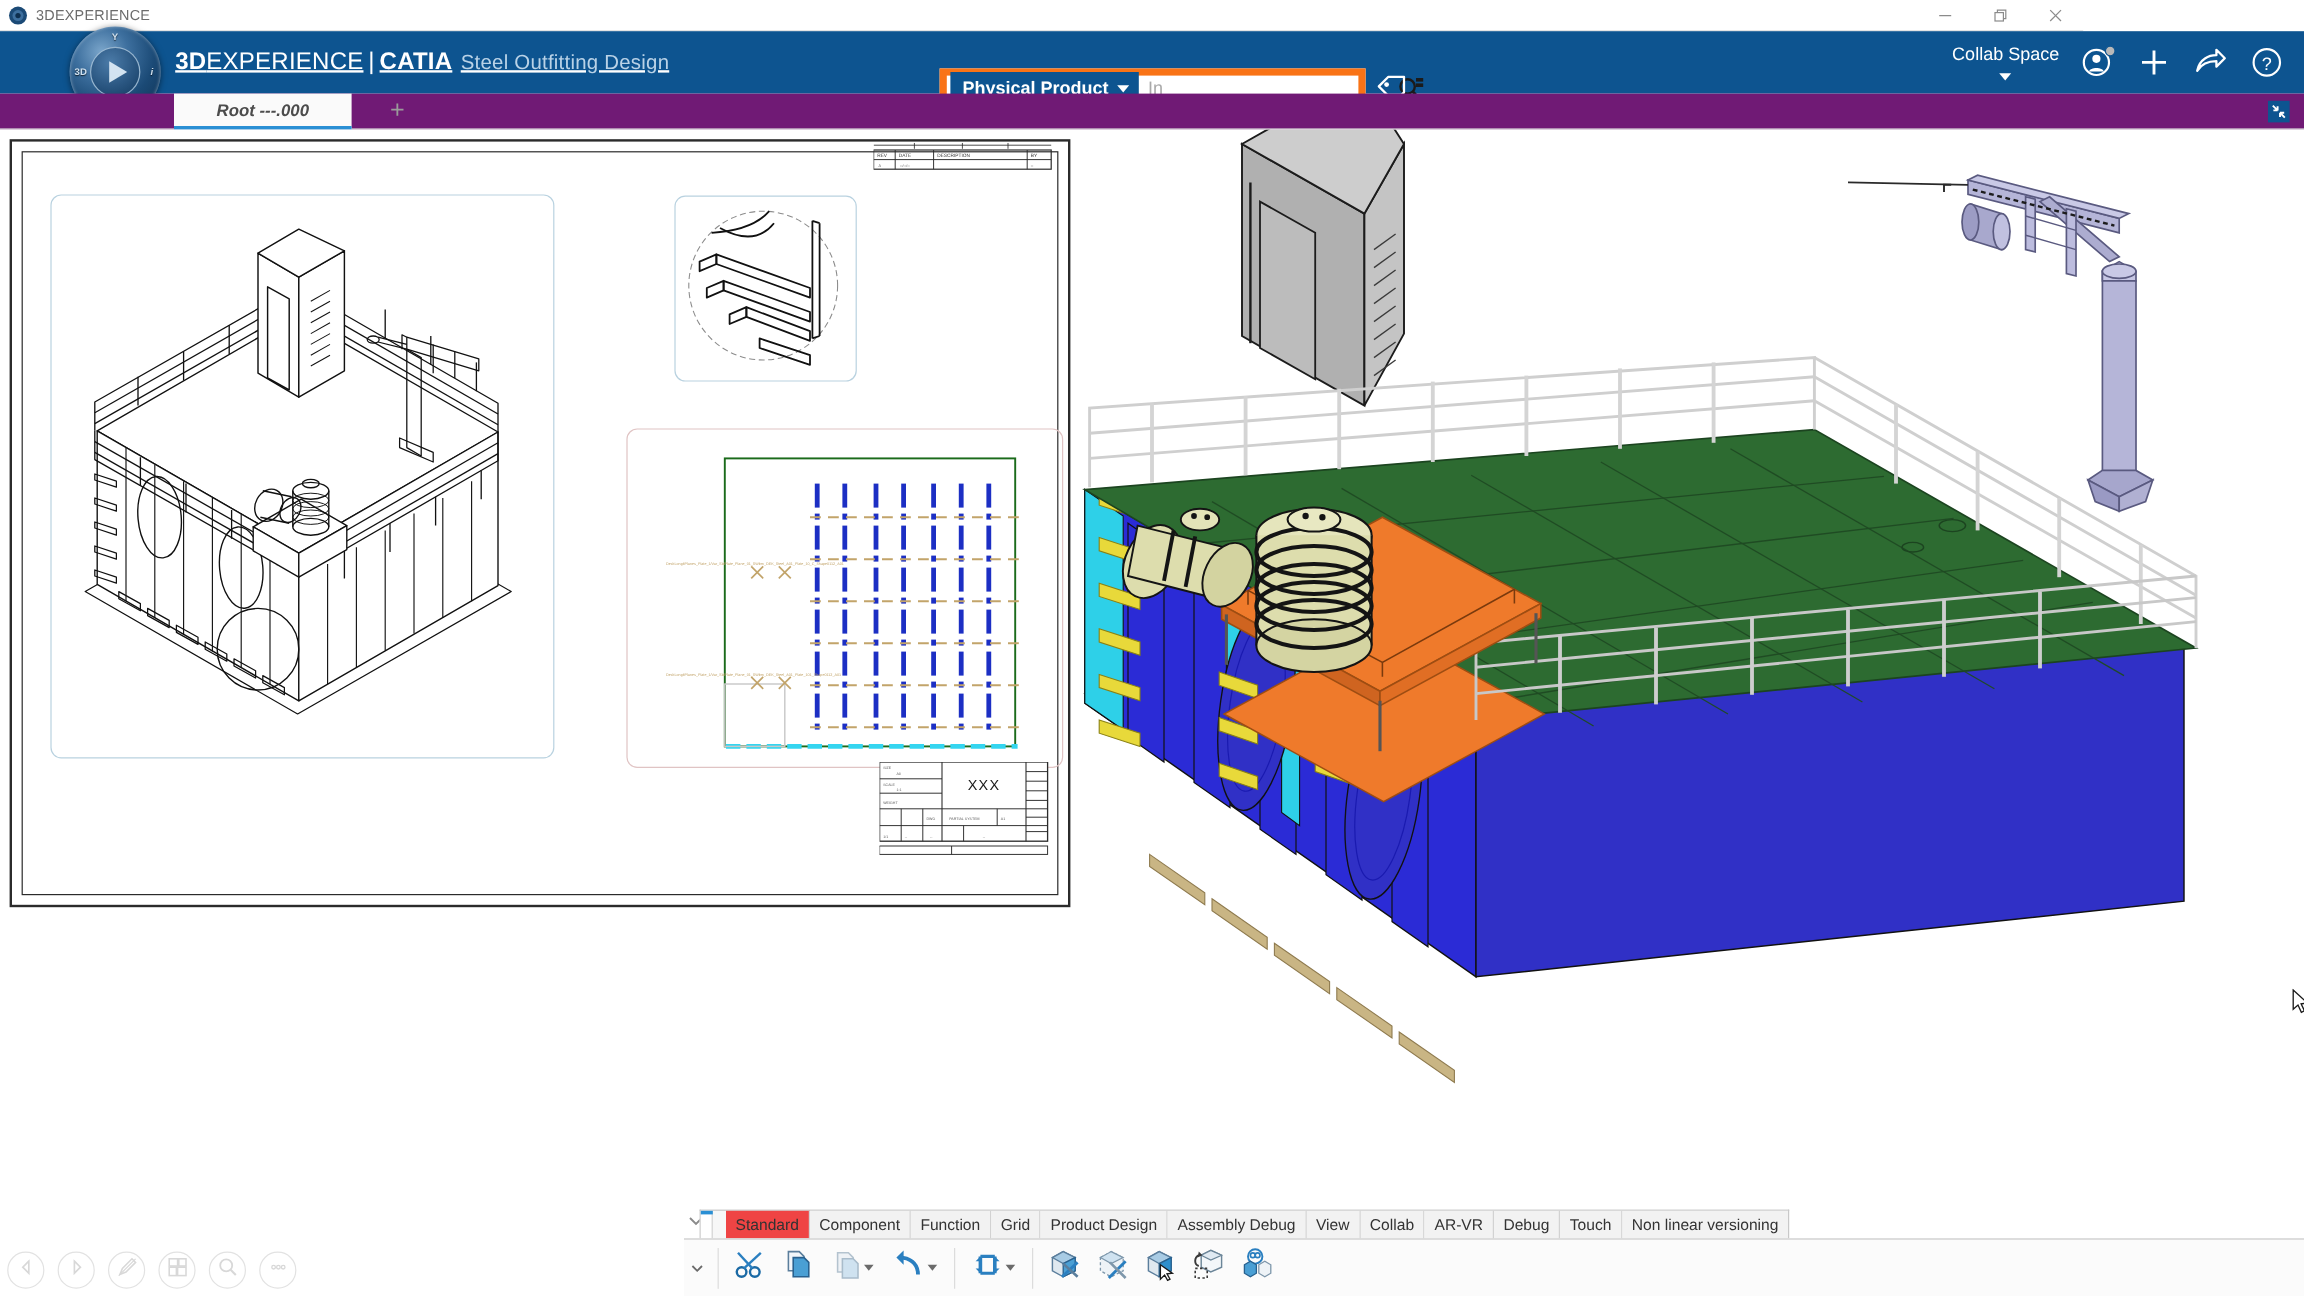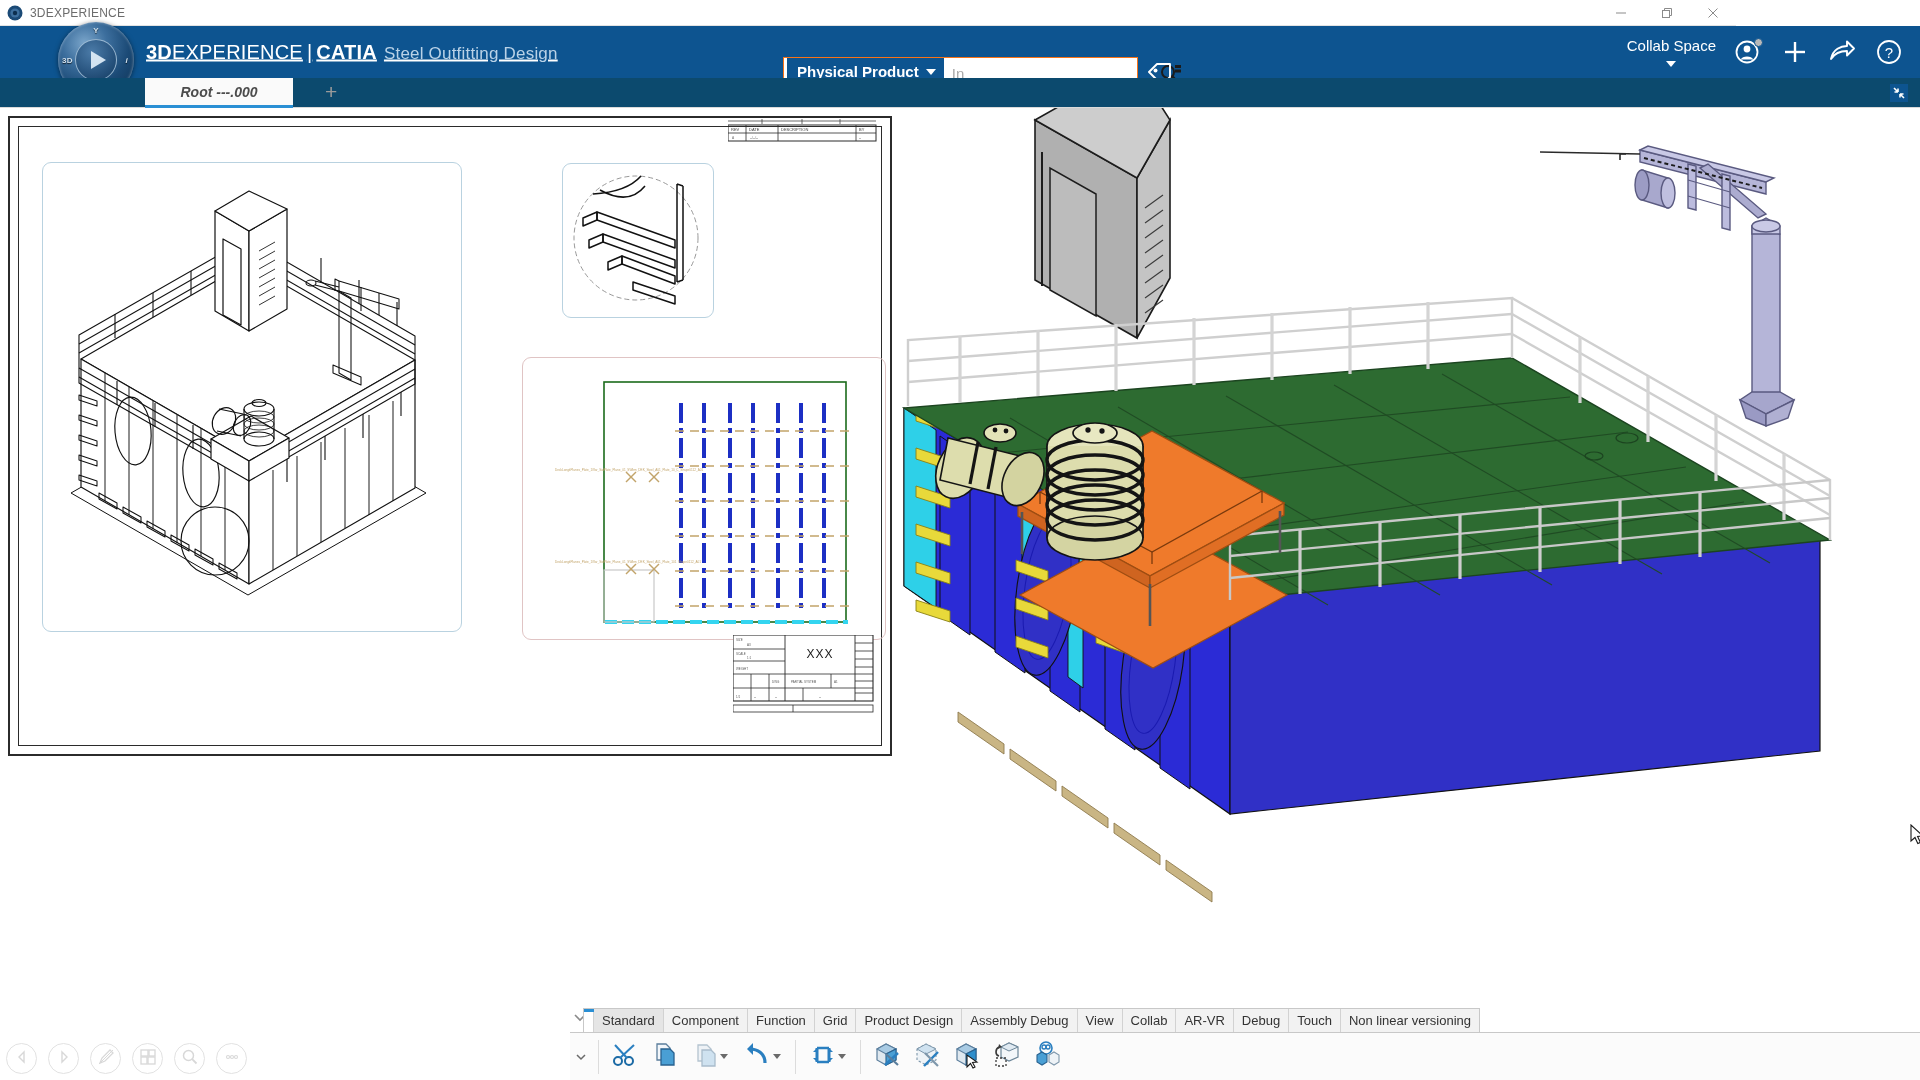--- a/index.html
+++ b/index.html
@@ -67,22 +67,22 @@
     position: absolute; left: 146px; top: 50%; transform: translateY(-50%);
     font-size: 20px; color: #ffffff; white-space: nowrap; letter-spacing: .2px; text-decoration: underline;
   }
   .brand .b-bold { font-weight: bold; }
   .brand .b-light { font-weight: 300; }
   .brand .b-sep { font-weight: 300; margin: 0 4px; }
   .brand .b-sub { color: #b9d2e7; font-size: 17px; margin-left: 7px; }
 
   .search-box {
     position: absolute; left: 783px; top: 31px; width: 355px; height: 33px;
-    background: #ffffff; display: flex; 
-    border: 1px solid #f97316;
+    background: #ffffff; display: flex; align-items: center;
+    border: 6px solid #f97316;
   }
   .search-type {
     background: #0d5490; color: #ffffff; font-size: 15px; font-weight: bold;
     height: 27px; margin-left: 3px; padding: 0 8px 0 10px;
     display: flex; align-items: center; gap: 7px; white-space: nowrap;
   }
   .search-caret {
     width: 0; height: 0; border-left: 5px solid transparent;
     border-right: 5px solid transparent; border-top: 6px solid #ffffff;
   }
@@ -110,21 +110,21 @@
     position: relative;
   }
   .user-dot {
     position: absolute; right: 6px; top: 7px; width: 9px; height: 9px;
     border-radius: 50%; background: #b8b8b8; border: 1px solid #0d5490;
   }
 
   
   .tab-strip {
     position: absolute; left: 0; top: 78px; width: 1920px; height: 30px;
-    background: #0c4a6e; border-bottom: 1px solid #dadada;
+    background: #701a75; border-bottom: 1px solid #dadada;
   }
   .doc-tab {
     position: absolute; left: 145px; top: 0; width: 148px; height: 30px;
     display: flex; align-items: center; justify-content: center;
     font-size: 14px; font-style: italic; font-weight: bold; color: #4c4c4c;
     background: #fafafa; border-bottom: 3px solid #2a8fd4;
   }
   .tab-add {
     position: absolute; left: 325px; top: 3px; font-size: 21px; color: #9a9a9a;
     line-height: 22px; font-weight: 300;
@@ -180,21 +180,21 @@
     position: absolute; left: 583px; bottom: 48px; height: 24px;
     display: flex; align-items: stretch;
     background: #f7f7f7; border: 1px solid #c8c8c8; border-bottom: none;
   }
   .cmd-tab {
     display: flex; align-items: center; padding: 0 8px;
     font-size: 13px; color: #333333; border-right: 1px solid #d2d2d2;
     white-space: nowrap; background: #f2f2f2;
   }
   .cmd-tab:last-child { border-right: none; }
-  .cmd-tab.active { background: #e5e5e5; }
+  .cmd-tab.active { background: #ef4444; margin-left: 11px; }
   .cmd-tab-notch {
     width: 10px; background: #ffffff; border-right: 1px solid #d2d2d2;
     position: relative;
   }
   .cmd-tab-notch::after {
     content: ''; position: absolute; left: 0; top: 0; width: 10px; height: 3px;
     background: #2a8fd4;
   }
 
   .cmd-bar {

